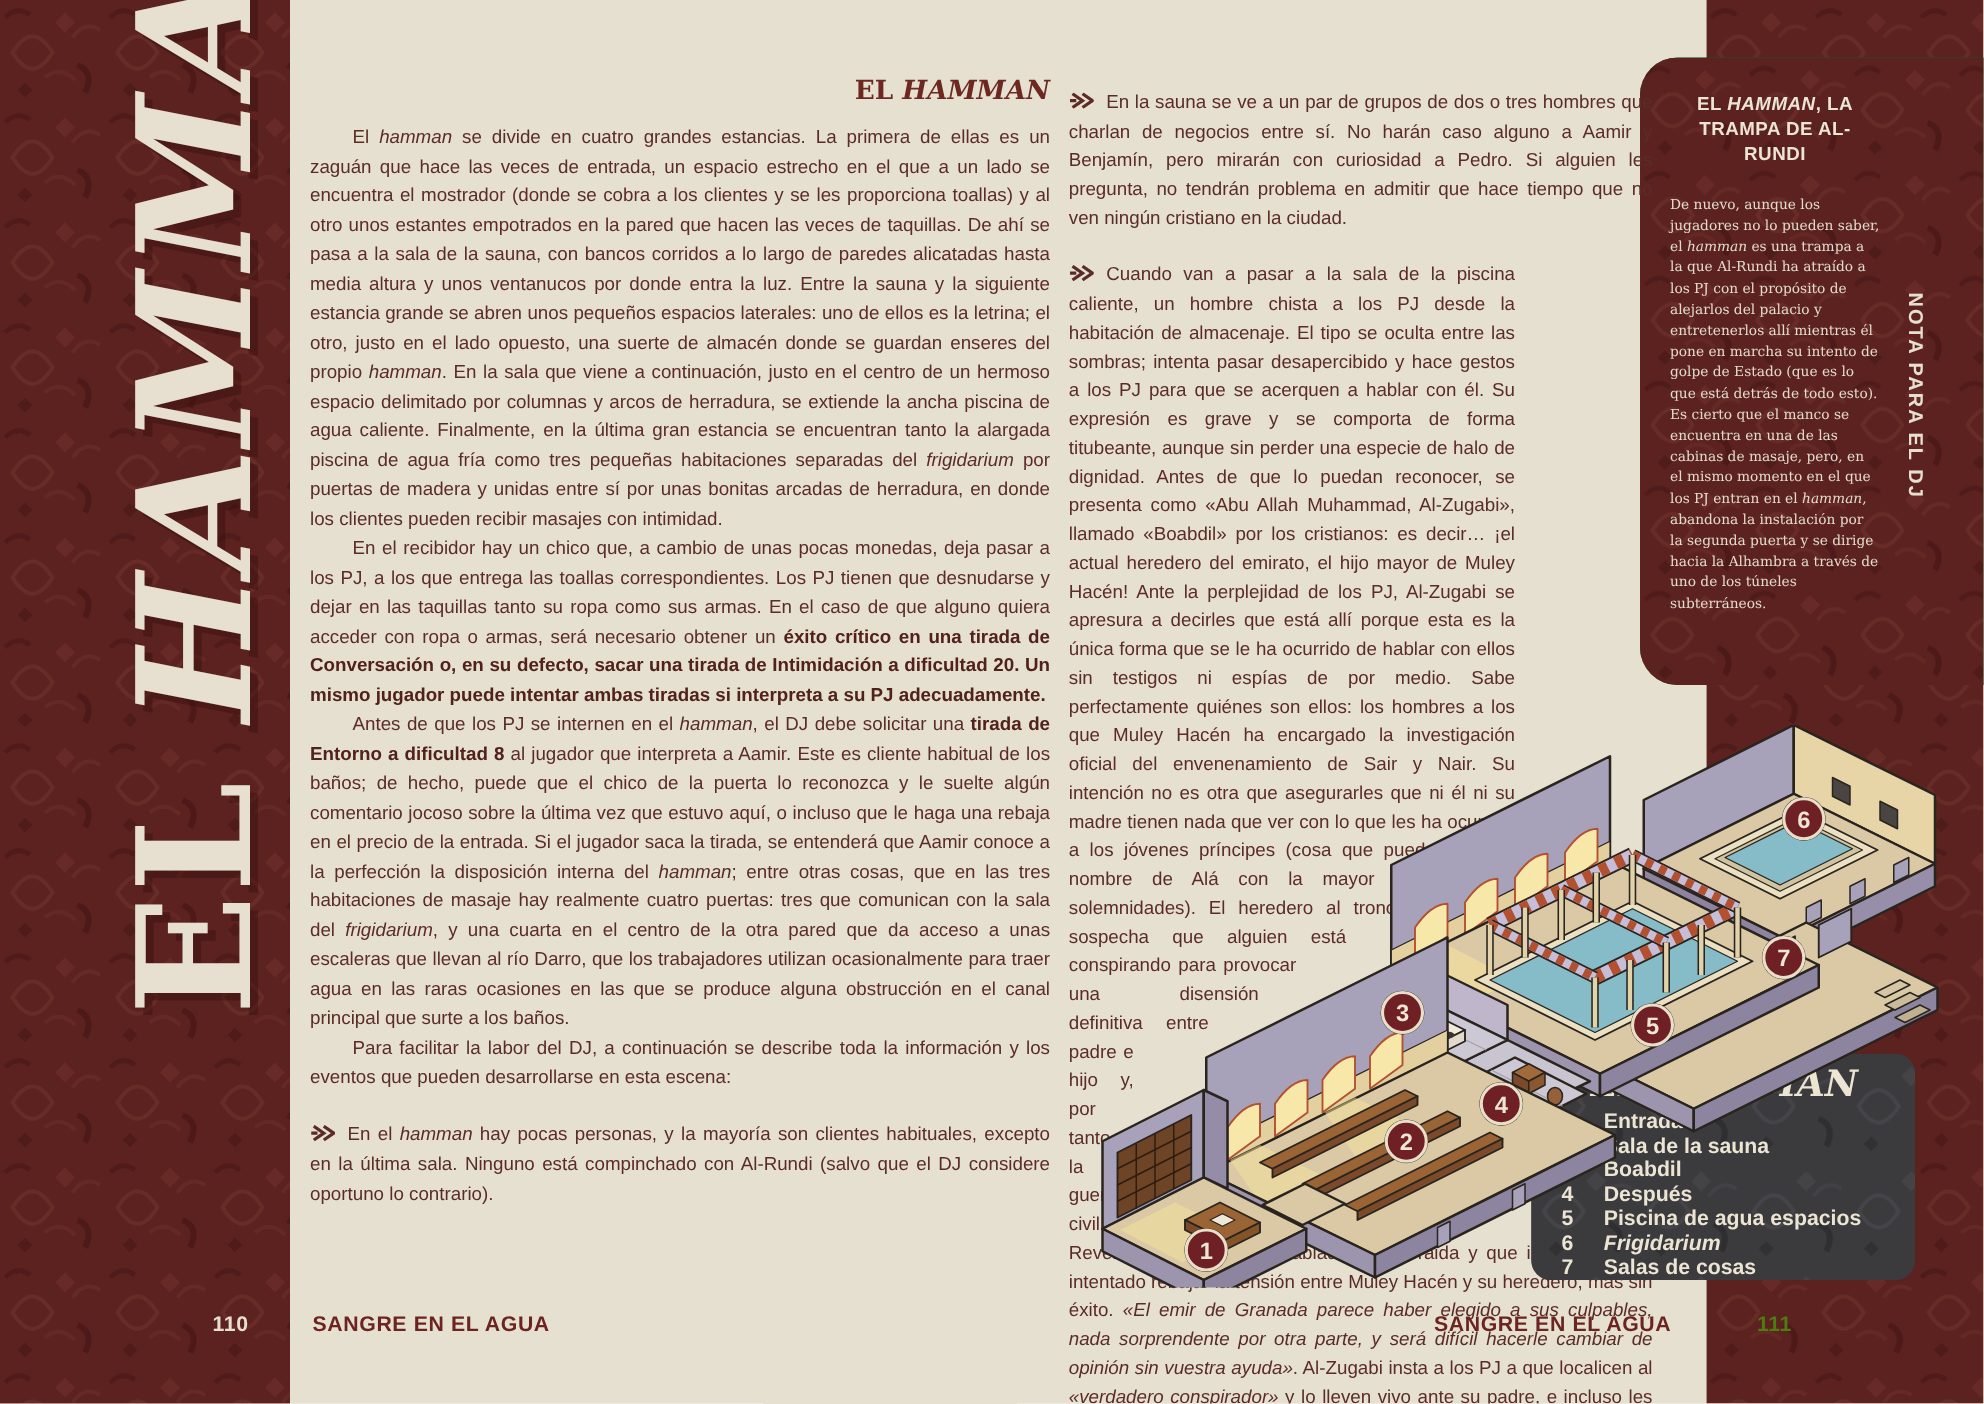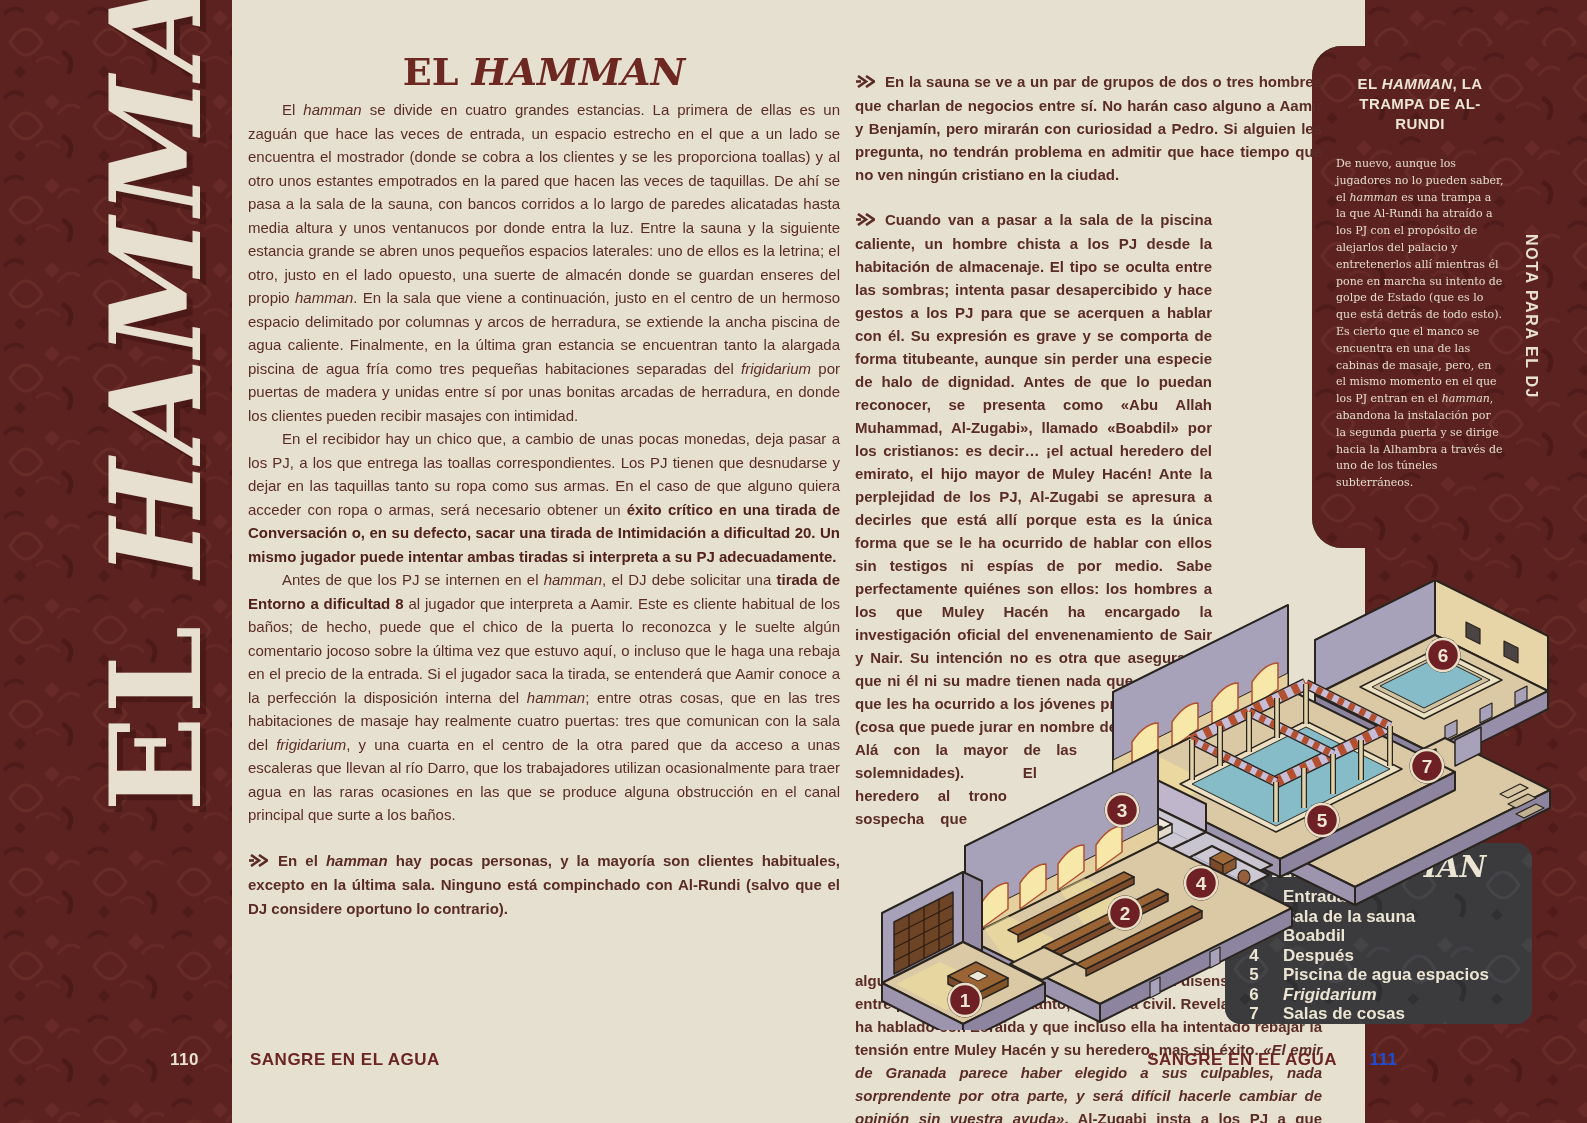--- a/index.html
+++ b/index.html
@@ -25,25 +25,25 @@
   #note-body{font-family:"DejaVu Serif","Liberation Serif",serif;font-size:11px;
     line-height:16.8px;text-align:left;}
   #nota-vertical{position:absolute;left:1540px;top:234px;transform:rotate(90deg);
     transform-origin:0 0;font-weight:bold;font-size:16px;letter-spacing:1.6px;
     color:#e7e0d0;white-space:nowrap;}
   
   .col{position:absolute;text-align:justify;}
   #col-left{left:248px;top:56px;width:592px;font-size:15px;line-height:23.5px;}
   #col-right{left:855px;top:70px;width:467px;font-size:15px;line-height:23px;}
   #page-heading{font-family:"DejaVu Serif","Liberation Serif",serif;font-weight:bold;
-    font-size:38px;color:#6d2821;margin:0 0 10px 0;text-align:center;line-height:32px;}
+    font-size:21px;color:#6d2821;margin:0 0 10px 0;text-align:right;line-height:32px;}
   #page-heading .it{font-style:italic;}
   .para{margin:0;}
   .para.ind{text-indent:34px;}
-  .bullet{margin:22px 0 0 0;font-weight:bold;}
+  .bullet{margin:22px 0 0 0;}
   .bullet-glyph{display:inline-block;width:22px;vertical-align:-1px;margin-right:8px;}
   .seg-i{font-style:italic;}
   .seg-b{font-weight:bold;color:#51211c;}
   .wf{float:right;clear:right;}
   
   #legend-box{position:absolute;left:1225px;top:843px;width:307px;height:181px;
     border-radius:16px;overflow:hidden;background:#3b3a3d;}
   #legend-content{position:absolute;inset:0;padding:8px 0 0 0;color:#ece5d3;}
   #legend-title{text-align:center;font-family:"DejaVu Serif","Liberation Serif",serif;
     font-weight:bold;font-size:29px;line-height:32px;color:#ece5d3;margin-bottom:4px;}
@@ -52,21 +52,21 @@
   .legend-num{width:30px;text-align:center;margin-left:14px;flex:none;}
   .legend-label{margin-left:14px;}
   .legend-label.it{font-style:italic;}
   
   #map{position:absolute;left:860px;top:580px;width:700px;height:450px;}
   
   .footer{position:absolute;top:1050px;font-weight:bold;font-size:17px;letter-spacing:0.5px;}
   #footer-num-left{left:170px;width:55px;color:#e7e0d0;}
   #footer-title-left{left:250px;color:#6b2420;}
   #footer-title-right{left:1080px;width:257px;text-align:right;color:#6b2420;}
-  #footer-num-right{left:1356px;width:55px;text-align:center;color:#1d4ed8;}
+  #footer-num-right{left:1392px;width:55px;text-align:center;color:#4d7c0f;}
 </style>
 </head>
 <body>
 
 <svg width="0" height="0" style="position:absolute">
   <defs>
     <pattern id="arabR" width="84" height="84" patternUnits="userSpaceOnUse">
       <rect width="84" height="84" fill="#5c2220"></rect>
       <path d="M10 42q16-26 32 0q-16 26-32 0Z" fill="none" stroke="#6c2e29" stroke-width="3" opacity="0.8"></path>
       <path d="M52 10l8 8-8 8-8-8Z" fill="#6c2e29" opacity="0.7"></path>
@@ -111,20 +111,21 @@
       <div id="note-body"><span>De nuevo, aunque los jugadores no lo pueden saber, el </span><span class="seg-i">hamman</span><span> es una trampa a la que Al-Rundi ha atraído a los PJ con el propósito de alejarlos del palacio y entretenerlos allí mientras él pone en marcha su intento de golpe de Estado (que es lo que está detrás de todo esto). Es cierto que el manco se encuentra en una de las cabinas de masaje, pero, en el mismo momento en el que los PJ entran en el </span><span class="seg-i">hamman</span><span>, abandona la instalación por la segunda puerta y se dirige hacia la Alhambra a través de uno de los túneles subterráneos.</span></div>
     </div>
   </div>
   <div id="nota-vertical">NOTA PARA EL DJ</div>
 
   <div class="col" id="col-left">
     <h1 id="page-heading"><span>EL </span><span class="it">HAMMAN</span></h1>
     <p class="para ind"><span>El </span><span class="seg-i">hamman</span><span> se divide en cuatro grandes estancias. La primera de ellas es un zaguán que hace las veces de entrada, un espacio estrecho en el que a un lado se encuentra el mostrador (donde se cobra a los clientes y se les proporciona toallas) y al otro unos estantes empotrados en la pared que hacen las veces de taquillas. De ahí se pasa a la sala de la sauna, con bancos corridos a lo largo de paredes alicatadas hasta media altura y unos ventanucos por donde entra la luz. Entre la sauna y la siguiente estancia grande se abren unos pequeños espacios laterales: uno de ellos es la letrina; el otro, justo en el lado opuesto, una suerte de almacén donde se guardan enseres del propio </span><span class="seg-i">hamman</span><span>. En la sala que viene a continuación, justo en el centro de un hermoso espacio delimitado por columnas y arcos de herradura, se extiende la ancha piscina de agua caliente. Finalmente, en la última gran estancia se encuentran tanto la alargada piscina de agua fría como tres pequeñas habitaciones separadas del </span><span class="seg-i">frigidarium</span><span> por puertas de madera y unidas entre sí por unas bonitas arcadas de herradura, en donde los clientes pueden recibir masajes con intimidad.</span></p>
     <p class="para ind"><span>En el recibidor hay un chico que, a cambio de unas pocas monedas, deja pasar a los PJ, a los que entrega las toallas correspondientes. Los PJ tienen que desnudarse y dejar en las taquillas tanto su ropa como sus armas. En el caso de que alguno quiera acceder con ropa o armas, será necesario obtener un </span><span class="seg-b">éxito crítico en una tirada de Conversación o, en su defecto, sacar una tirada de Intimidación a dificultad 20. Un mismo jugador puede intentar ambas tiradas si interpreta a su PJ adecuadamente.</span></p>
     <p class="para ind"><span>Antes de que los PJ se internen en el </span><span class="seg-i">hamman</span><span>, el DJ debe solicitar una </span><span class="seg-b">tirada de Entorno a dificultad 8</span><span> al jugador que interpreta a Aamir. Este es cliente habitual de los baños; de hecho, puede que el chico de la puerta lo reconozca y le suelte algún comentario jocoso sobre la última vez que estuvo aquí, o incluso que le haga una rebaja en el precio de la entrada. Si el jugador saca la tirada, se entenderá que Aamir conoce a la perfección la disposición interna del </span><span class="seg-i">hamman</span><span>; entre otras cosas, que en las tres habitaciones de masaje hay realmente cuatro puertas: tres que comunican con la sala del </span><span class="seg-i">frigidarium</span><span>, y una cuarta en el centro de la otra pared que da acceso a unas escaleras que llevan al río Darro, que los trabajadores utilizan ocasionalmente para traer agua en las raras ocasiones en las que se produce alguna obstrucción en el canal principal que surte a los baños.</span></p>
+    <p class="para ind"><span>Para facilitar la labor del DJ, a continuación se describe toda la información y los eventos que pueden desarrollarse en esta escena:</span></p>
     <p class="bullet"><span class="bullet-glyph"><svg width="20" height="13" viewBox="0 0 20 13">
             <path d="M1 6.5h5" stroke="#5b2c27" stroke-width="2.6" fill="none"></path>
             <path d="M3 1l8 5.5L3 12" stroke="#5b2c27" stroke-width="2.6" fill="none"></path>
             <path d="M11 1l8 5.5l-8 5.5" stroke="#5b2c27" stroke-width="2.6" fill="none"></path>
           </svg></span><span><span>En el </span><span class="seg-i">hamman</span><span> hay pocas personas, y la mayoría son clientes habituales, excepto en la última sala. Ninguno está compinchado con Al-Rundi (salvo que el DJ considere oportuno lo contrario).</span></span></p>
   </div>
 
   <div class="col" id="col-right">
     <p class="bullet" style="margin-top:0"><span class="bullet-glyph"><svg width="20" height="13" viewBox="0 0 20 13">
             <path d="M1 6.5h5" stroke="#5b2c27" stroke-width="2.6" fill="none"></path>

